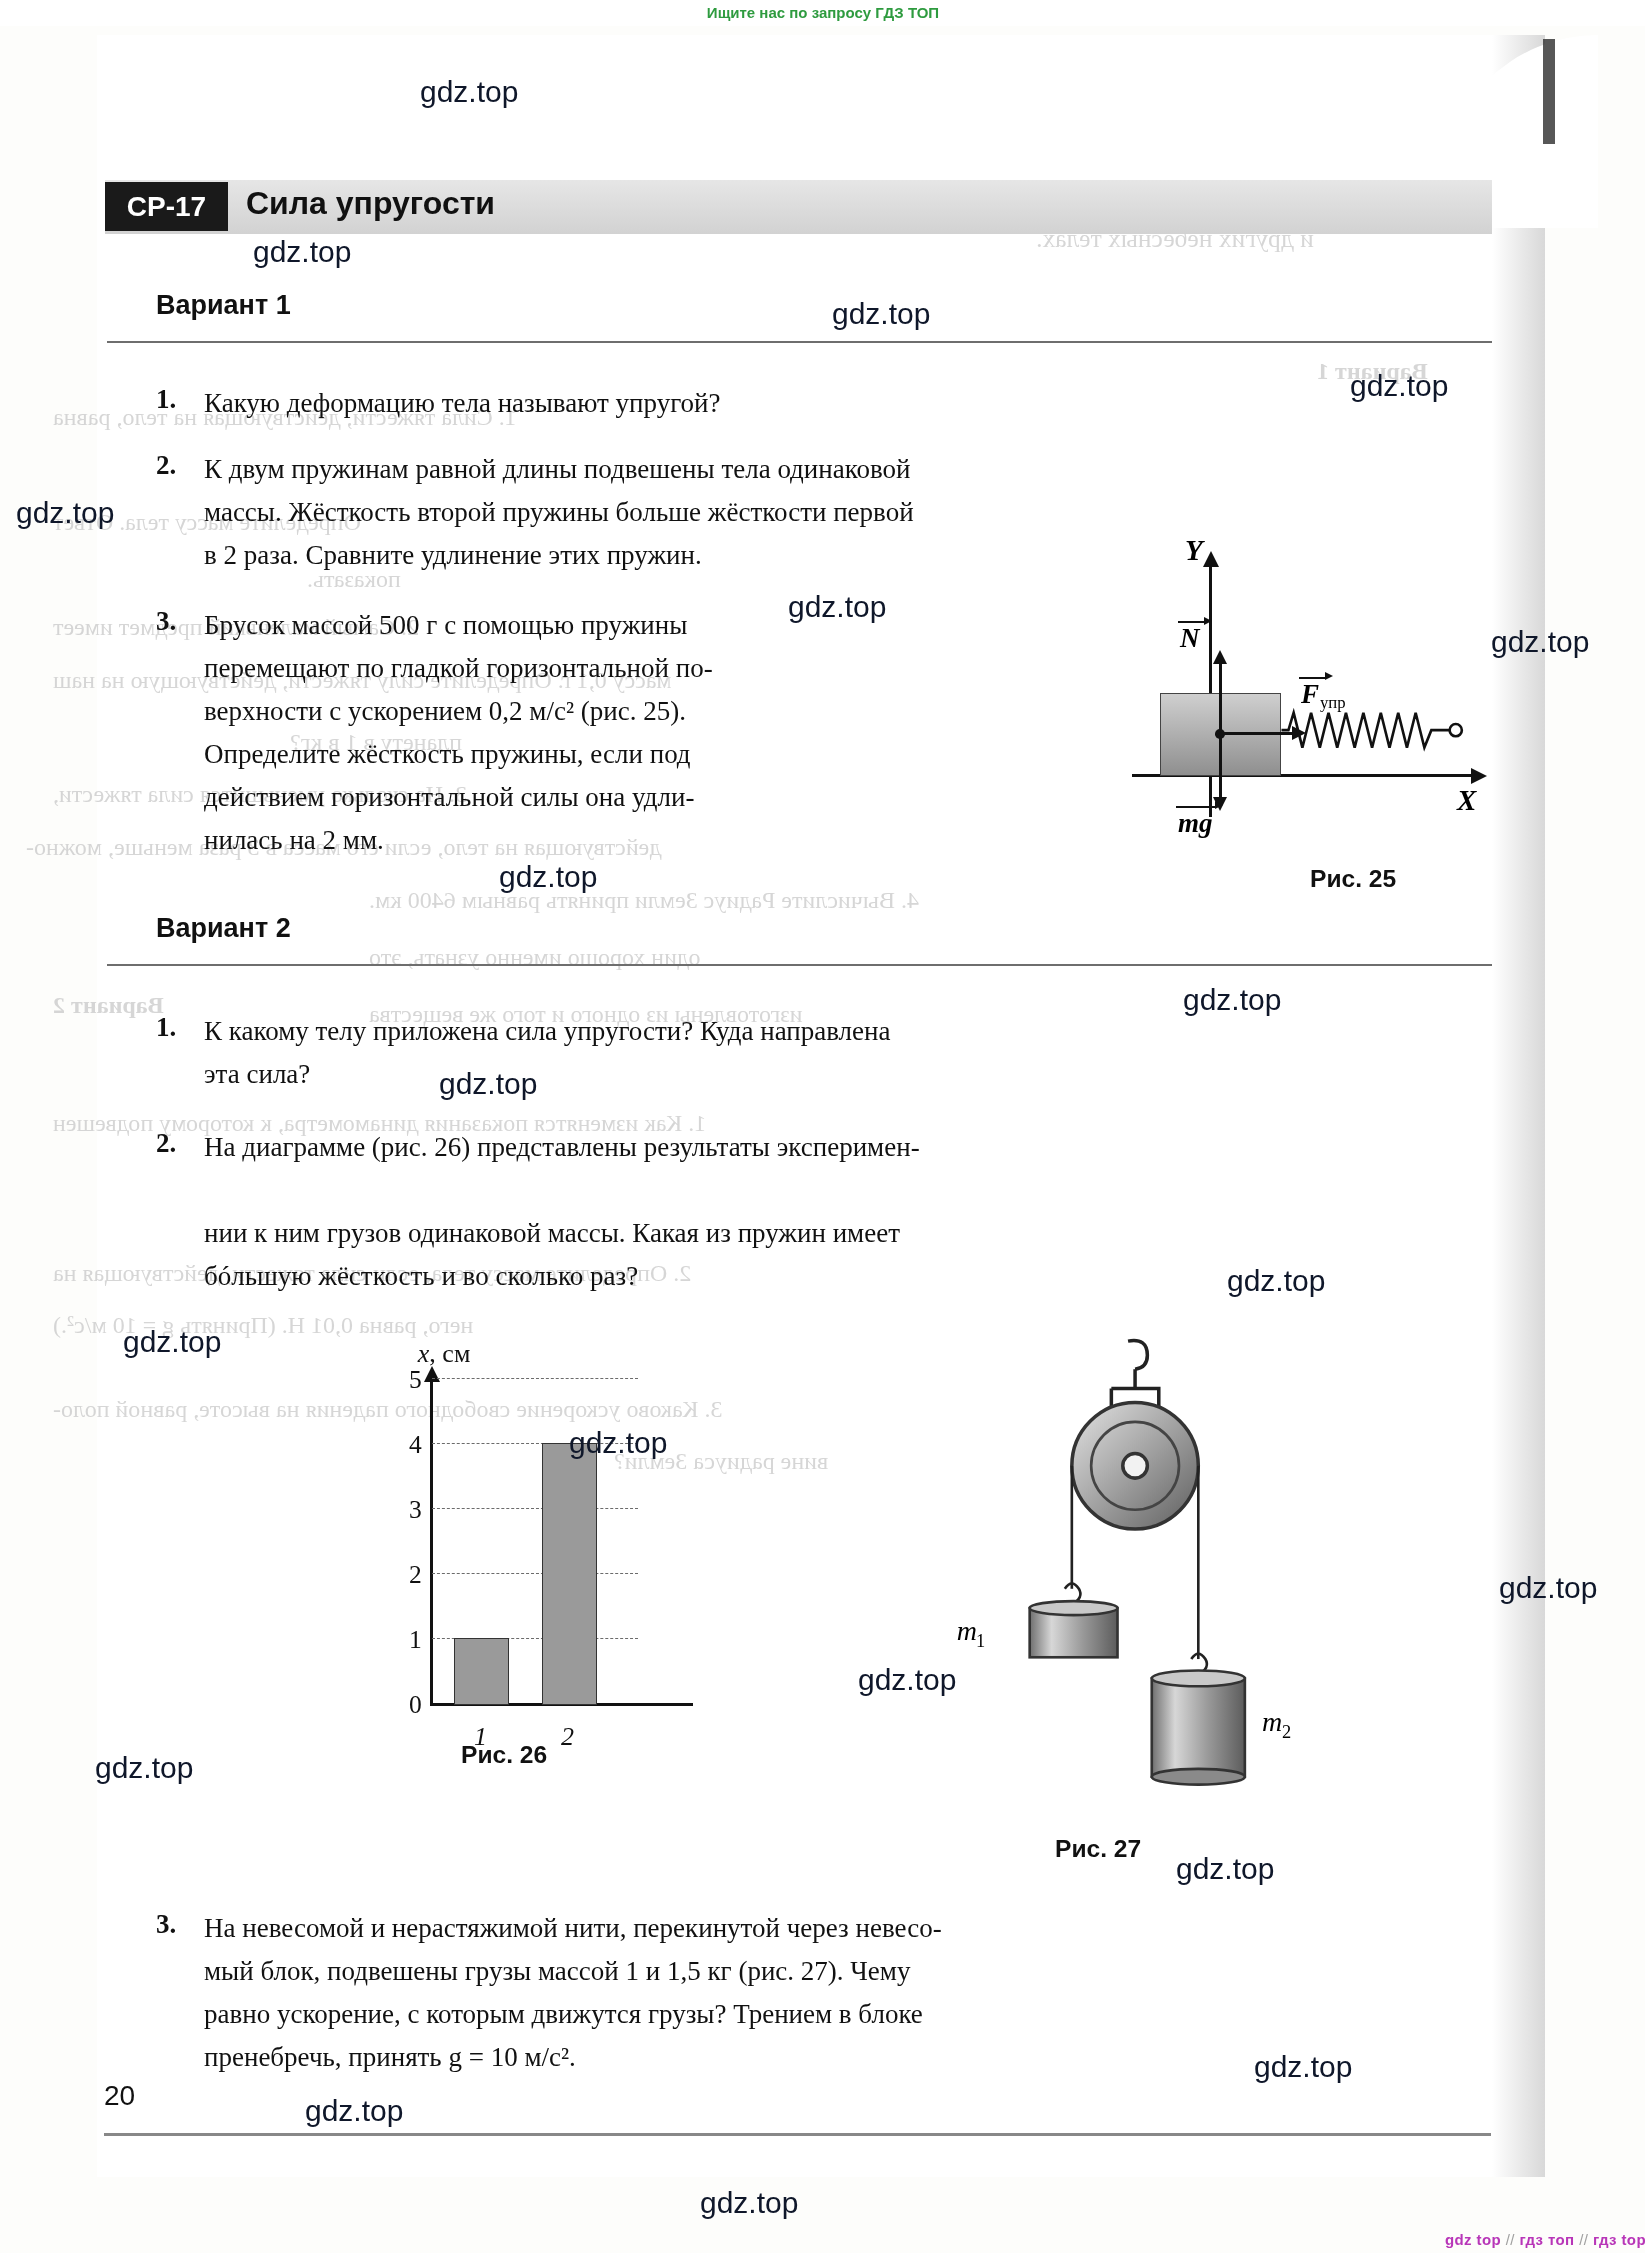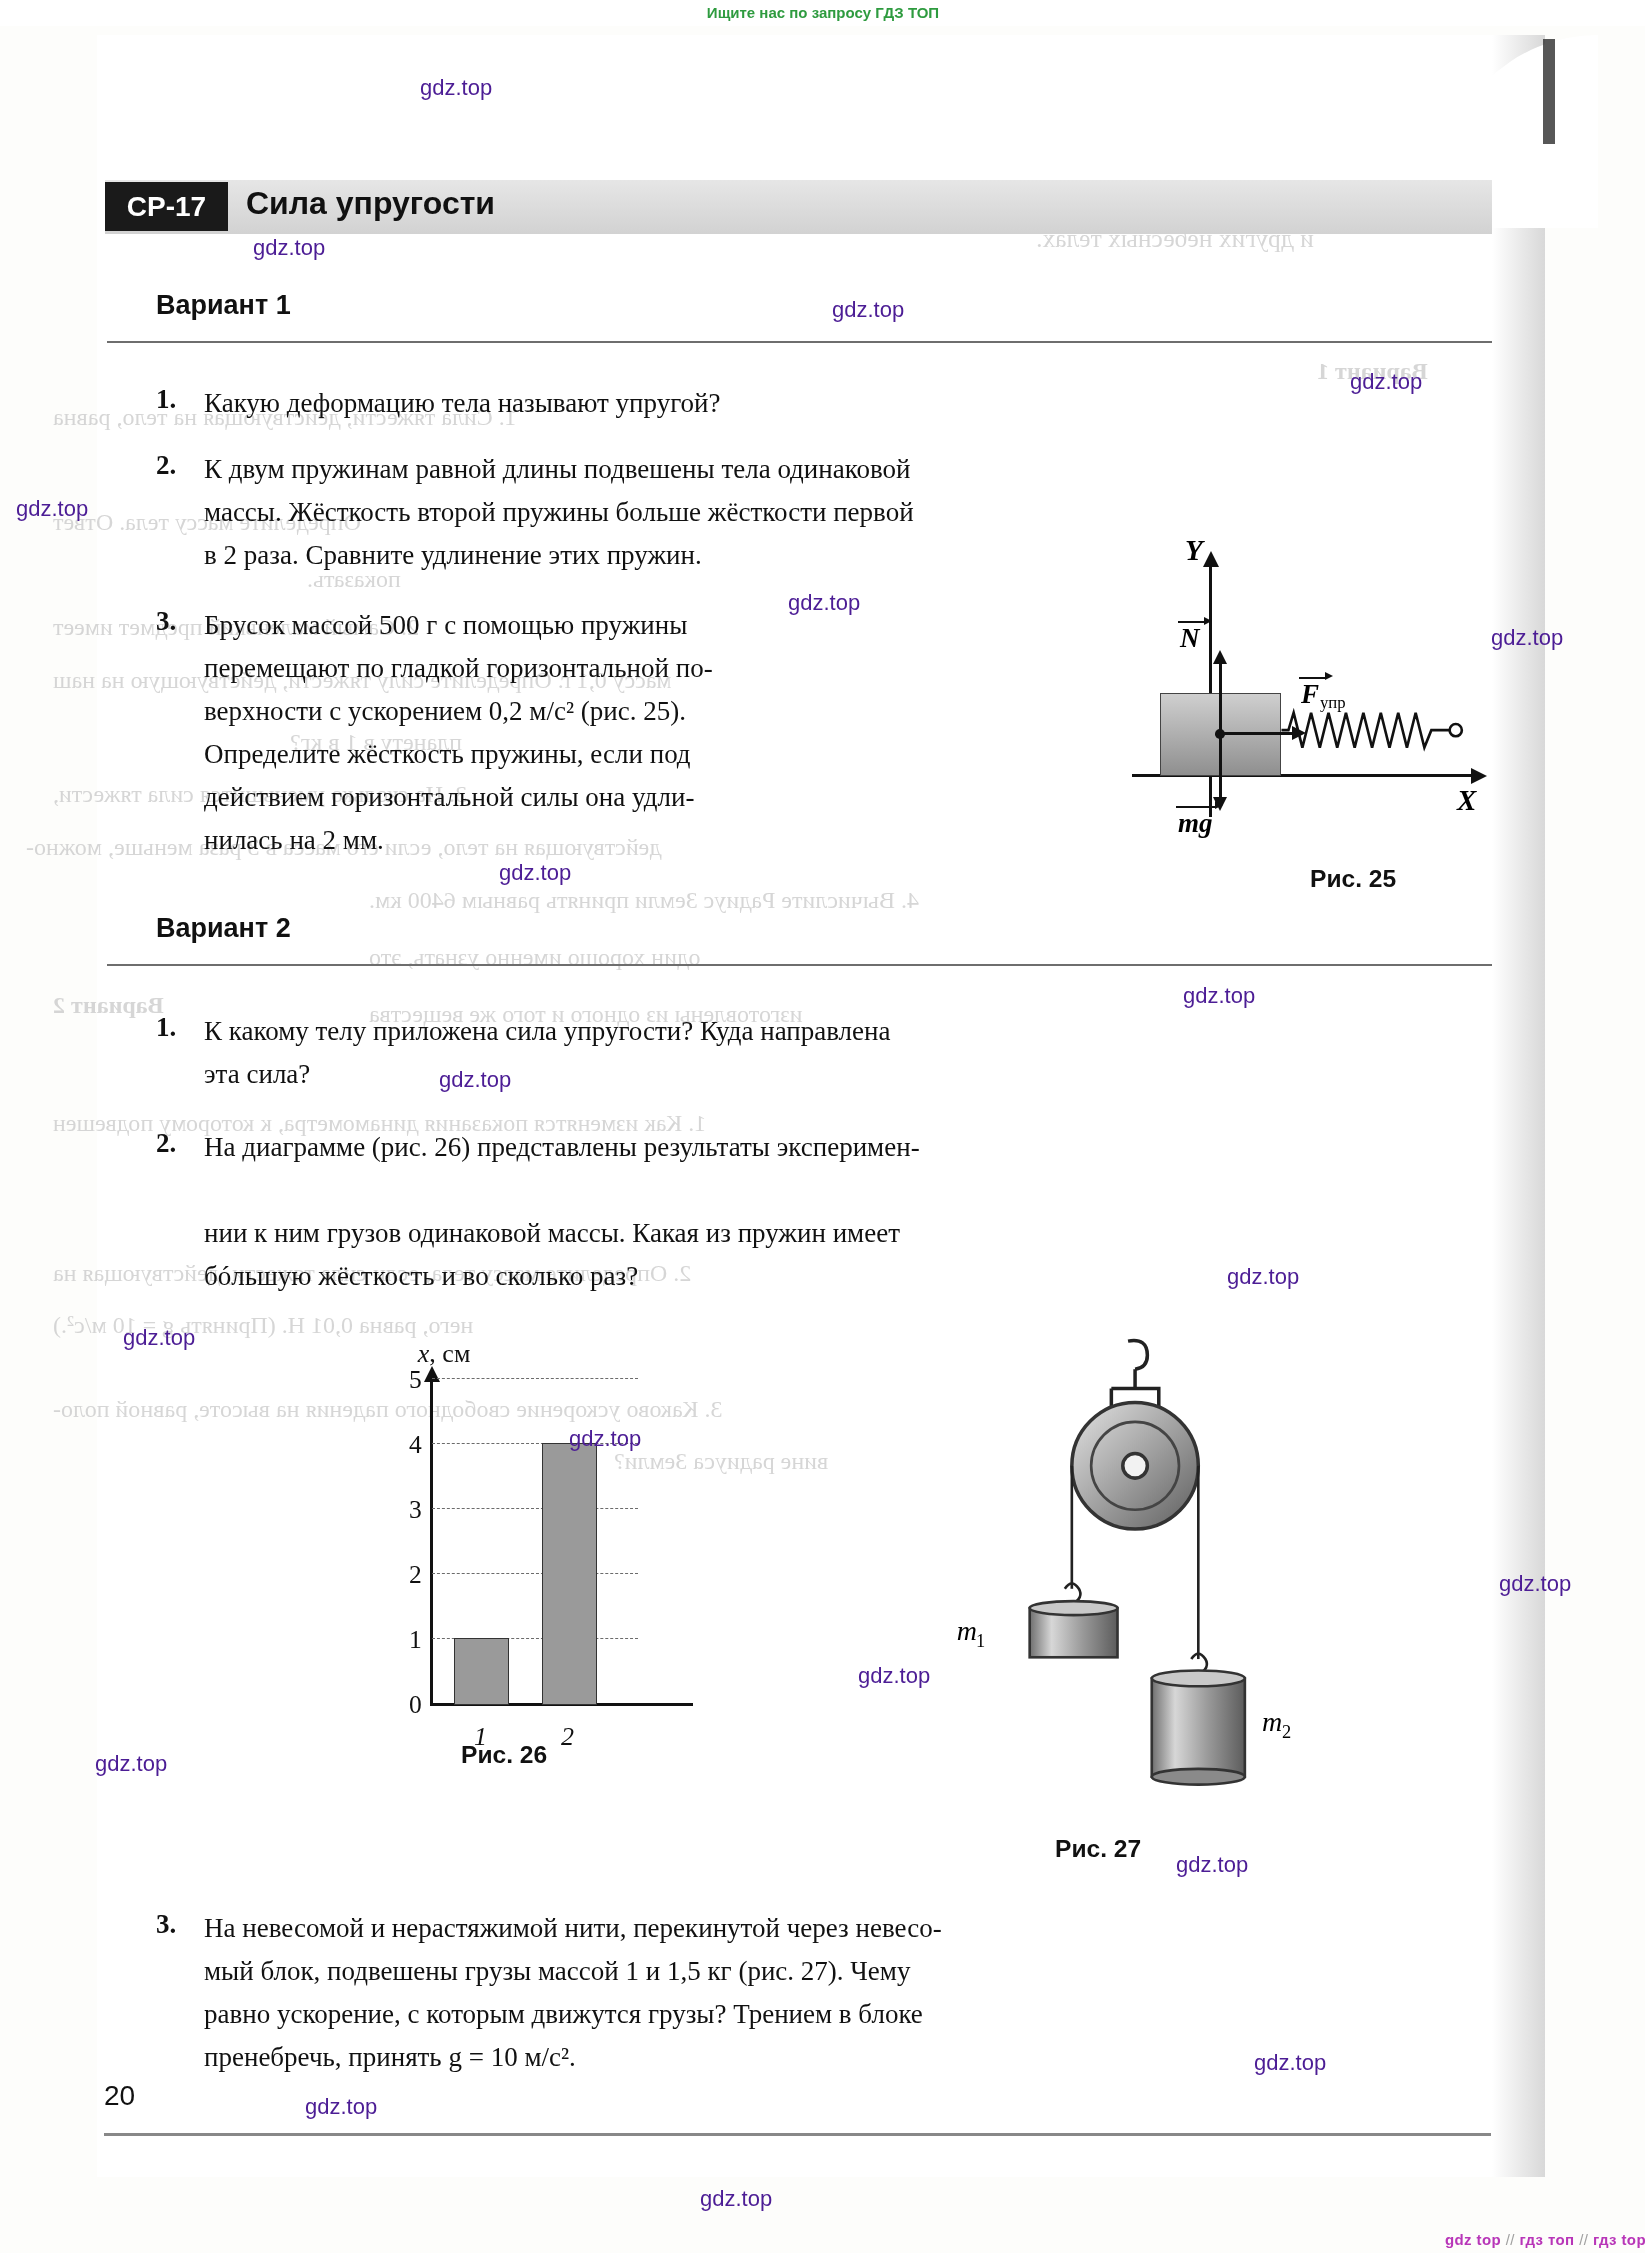--- a/index.html
+++ b/index.html
@@ -116,21 +116,21 @@
     font-size:28px;color:#111;
   }
   .footrule{
     position:absolute;left:104px;top:2133px;width:1387px;height:2.6px;background:#888;
   }
 
   
   .wm{
     position:absolute;
     font-family:"Liberation Sans",sans-serif;
-    font-size:22px;color:#4c1d95;
+    font-size:30px;color:#0f172a;
     pointer-events:none;
     white-space:nowrap;
   }
 
   
   .fig25{position:absolute;left:1132px;top:553px;width:351px;height:290px;}
   .fig25 .axisline{position:absolute;background:#111;}
   .fig25 .block{
     position:absolute;left:26px;top:88px;width:114px;height:75px;
     background:linear-gradient(to bottom,#cfcfcf,#8f8f8f);

